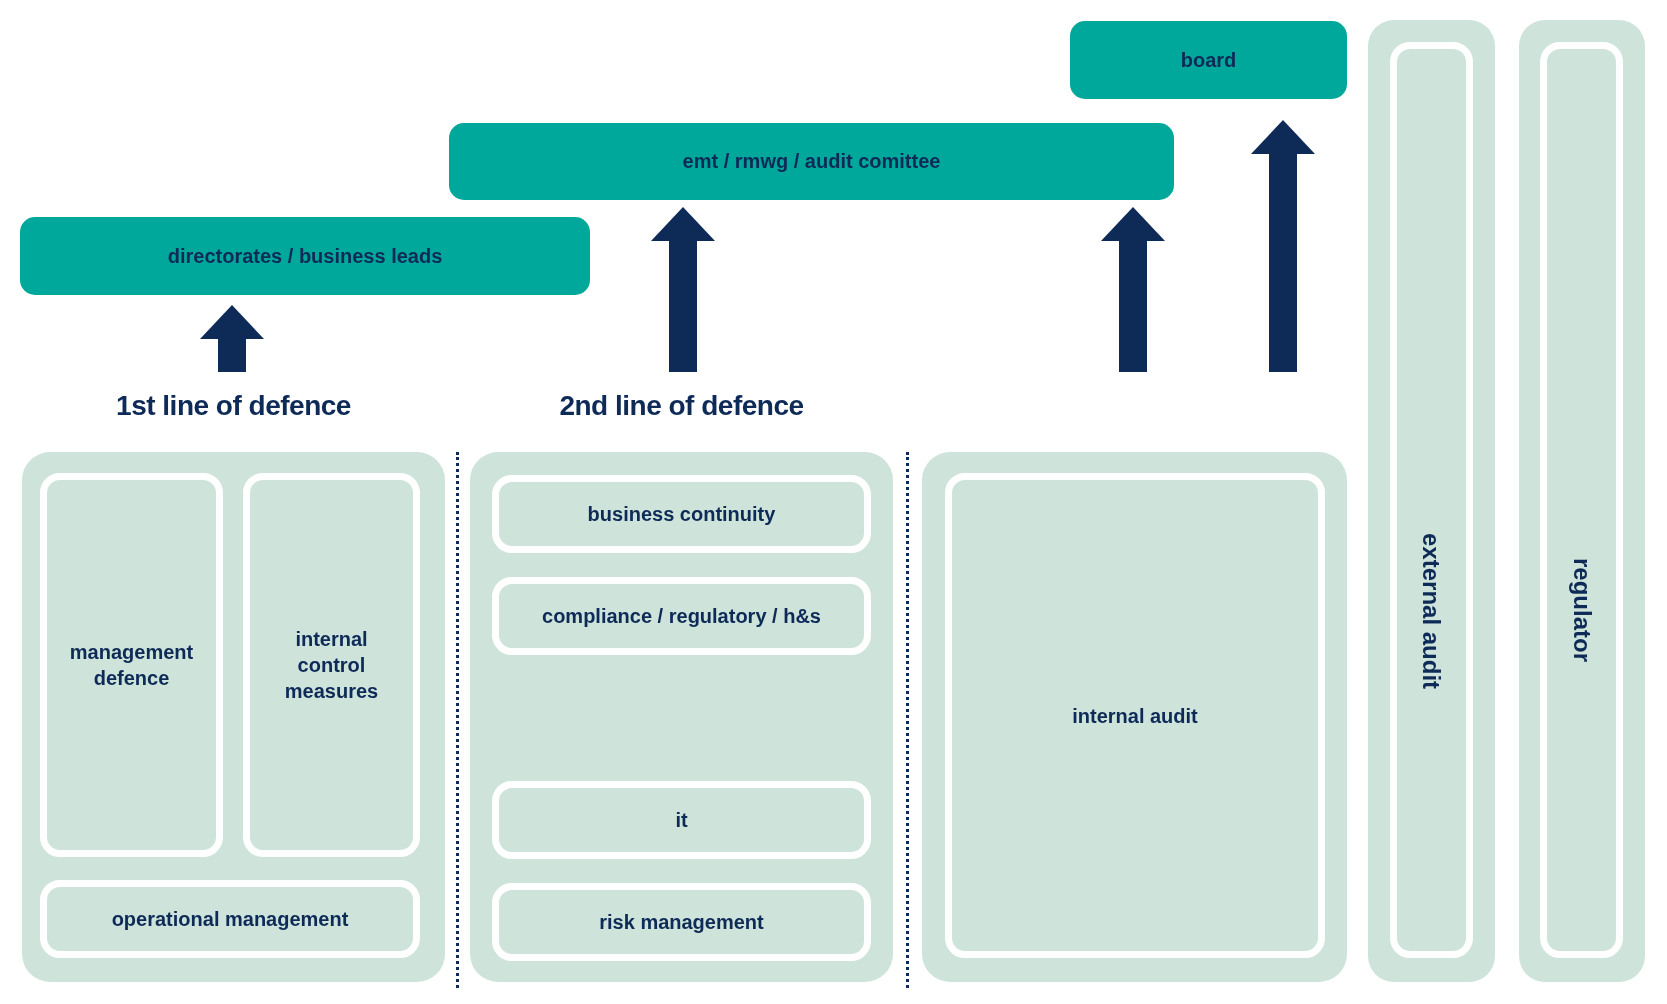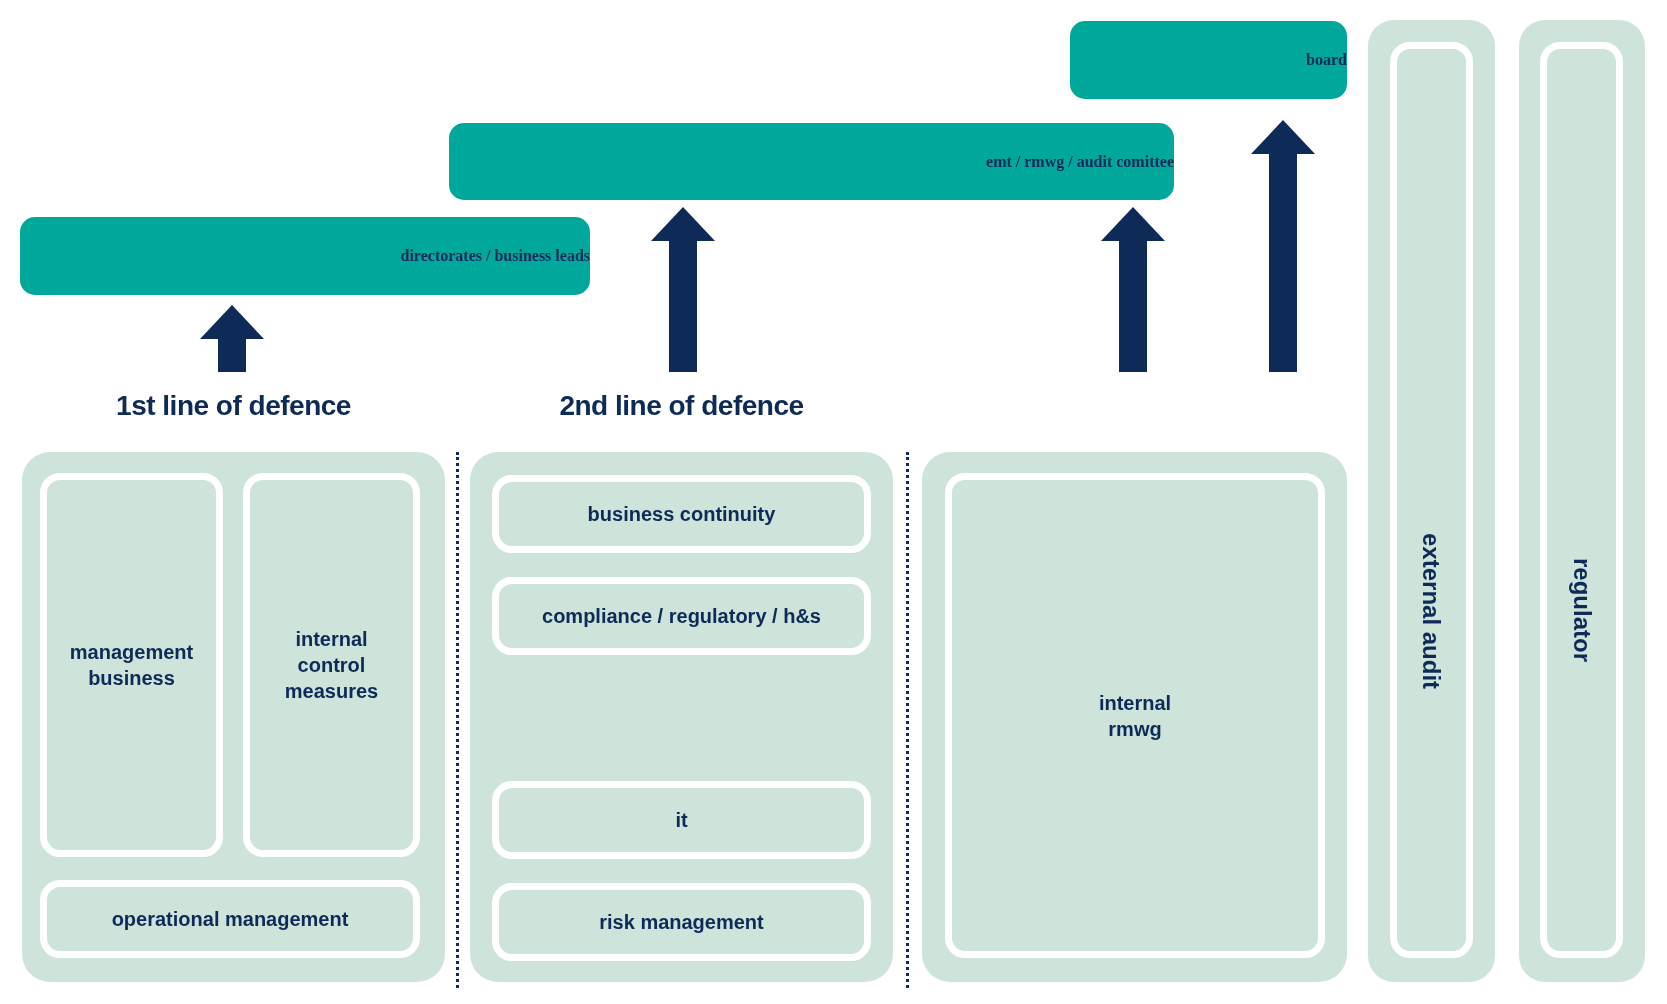--- a/index.html
+++ b/index.html
@@ -8,22 +8,22 @@
     --navy:#0e2a57;
     --bg:#ffffff;
   }
   html,body{margin:0;padding:0;background:var(--bg);}
   .canvas{
     position:relative;width:1667px;height:1004px;background:var(--bg);
     overflow:hidden;font-family:"Liberation Sans", sans-serif;
   }
   .bar{
     position:absolute;background:var(--teal);border-radius:15px;
-    display:flex;align-items:center;justify-content:flex-end;
-    color:var(--navy);font-size:16px;font-weight:700;font-family:Liberation Serif, serif;
+    display:flex;align-items:center;justify-content:center;
+    color:var(--navy);font-size:20px;font-weight:700;
   }
   .panel{
     position:absolute;background:var(--green);border-radius:28px;
   }
   .ibox{
     position:absolute;background:var(--green);
     border:7px solid #fff;border-radius:20px;box-sizing:border-box;
     display:flex;align-items:center;justify-content:center;
     text-align:center;color:var(--navy);
     font-size:20px;font-weight:700;line-height:1.3;
@@ -90,21 +90,21 @@
       <polygon points="32,0 64,34 0,34" fill="currentColor"></polygon>
       <rect x="18" y="30" width="28" height="222" fill="currentColor"></rect>
     </svg>
   </div>
 
   <div class="heading" style="left:22px;top:390px;width:423px;">1st line of defence</div>
   <div class="heading" style="left:470px;top:390px;width:423px;">2nd line of defence</div>
 
   <div class="panel" style="left:22px;top:452px;width:423px;height:530px;"></div>
   <div class="ibox" style="left:40px;top:473px;width:183px;height:384px;padding:0 12px;">
-    <span>management business</span>
+    <span>management defence</span>
   </div>
   <div class="ibox" style="left:243px;top:473px;width:177px;height:384px;padding:0 43px;">
     <span>internal control measures</span>
   </div>
   <div class="ibox" style="left:40px;top:880px;width:380px;height:78px;">
     <span>operational management</span>
   </div>
 
   <div class="sep" style="left:456px;top:452px;height:536px;"></div>
 
@@ -119,21 +119,21 @@
     <span>it</span>
   </div>
   <div class="ibox" style="left:492px;top:883px;width:379px;height:78px;">
     <span>risk management</span>
   </div>
 
   <div class="sep" style="left:906px;top:452px;height:536px;"></div>
 
   <div class="panel" style="left:922px;top:452px;width:425px;height:530px;"></div>
   <div class="ibox" style="left:945px;top:473px;width:380px;height:485px;">
-    <span class="narrow">internal rmwg</span>
+    <span class="narrow">internal audit</span>
   </div>
 
   <div class="panel" style="left:1368px;top:20px;width:127px;height:962px;border-radius:26px;"></div>
   <div class="side-inner" style="left:1390px;top:42px;width:83px;height:916px;"></div>
   <div class="side-label" style="left:1431px;top:533px;">external audit</div>
 
   <div class="panel" style="left:1519px;top:20px;width:126px;height:962px;border-radius:26px;"></div>
   <div class="side-inner" style="left:1540px;top:42px;width:83px;height:916px;"></div>
   <div class="side-label" style="left:1582px;top:558px;">regulator</div>
 

